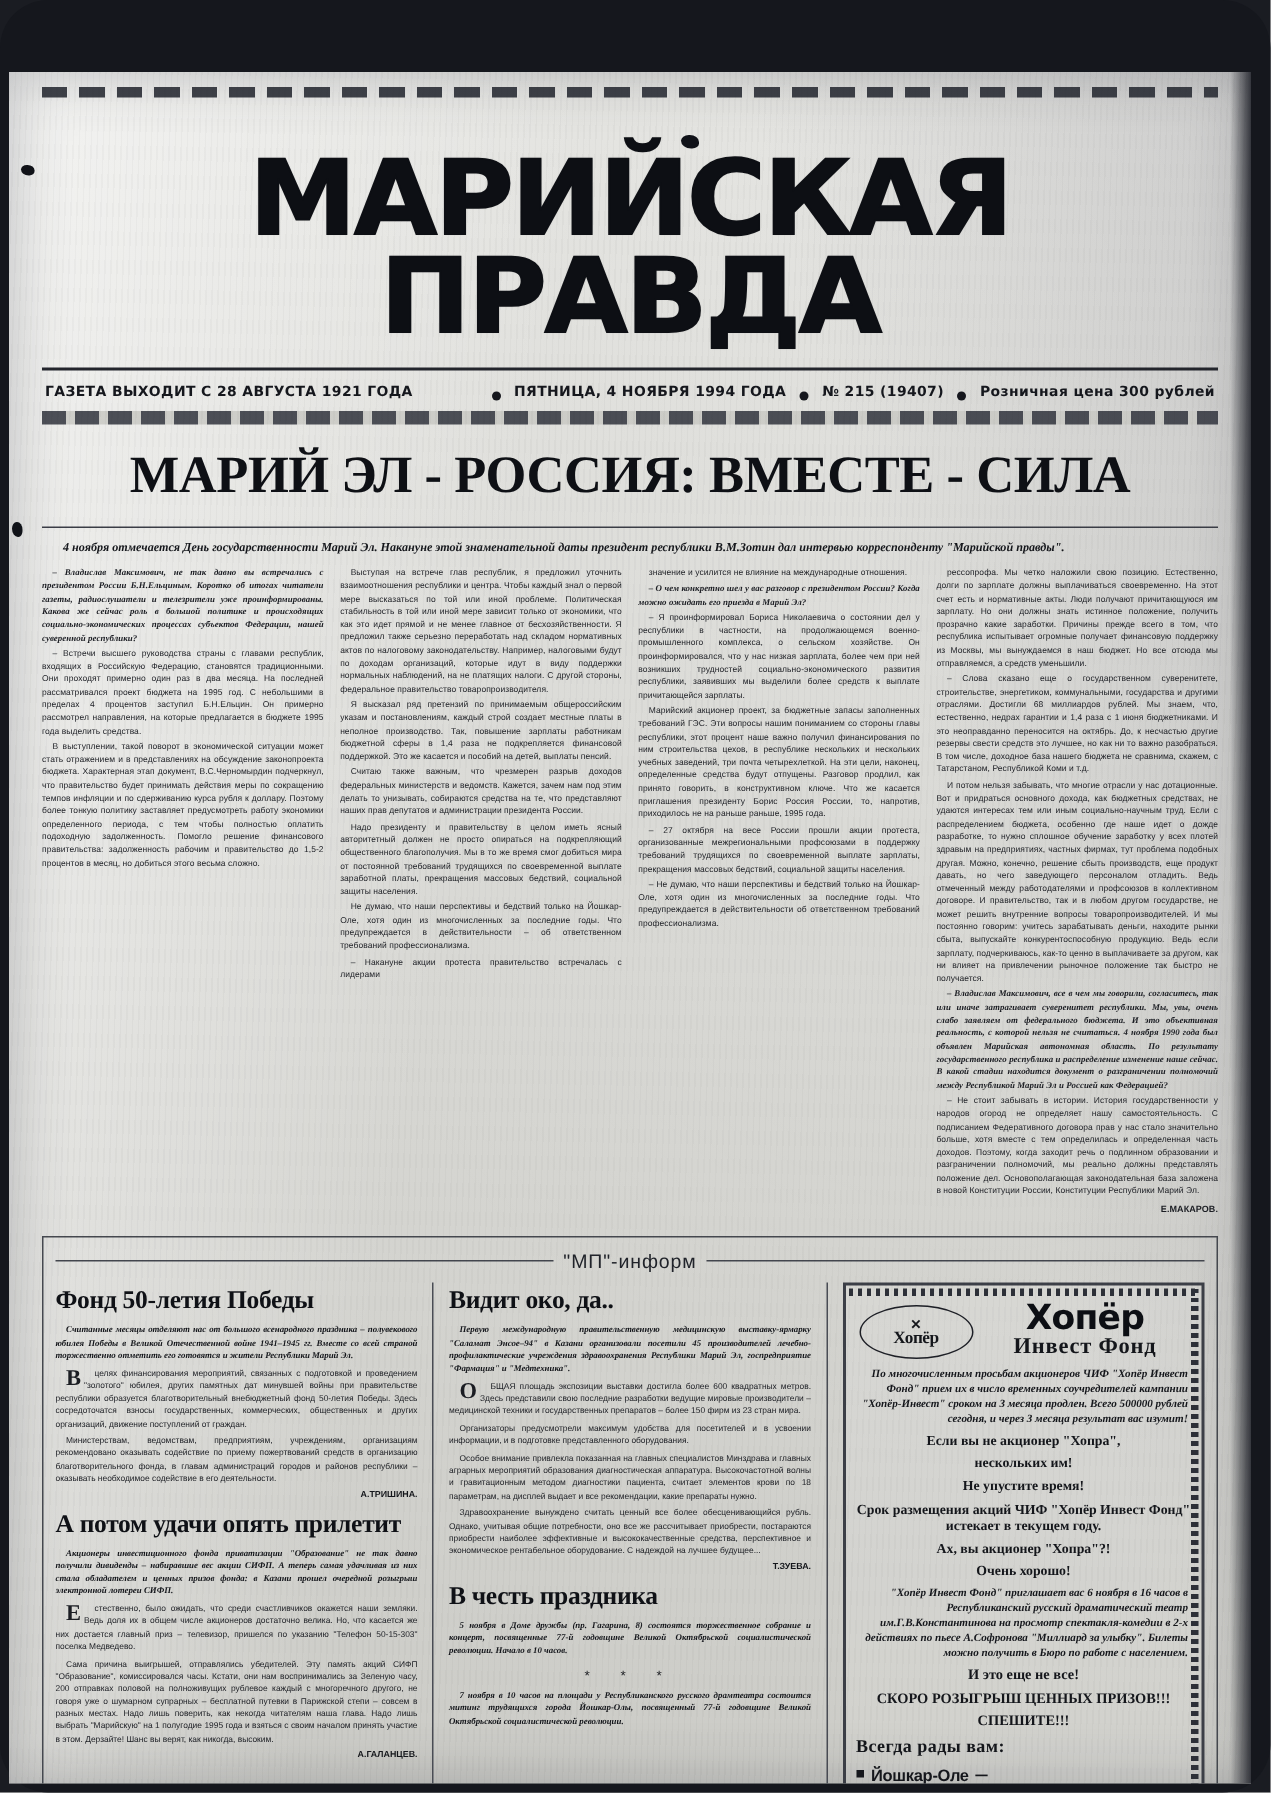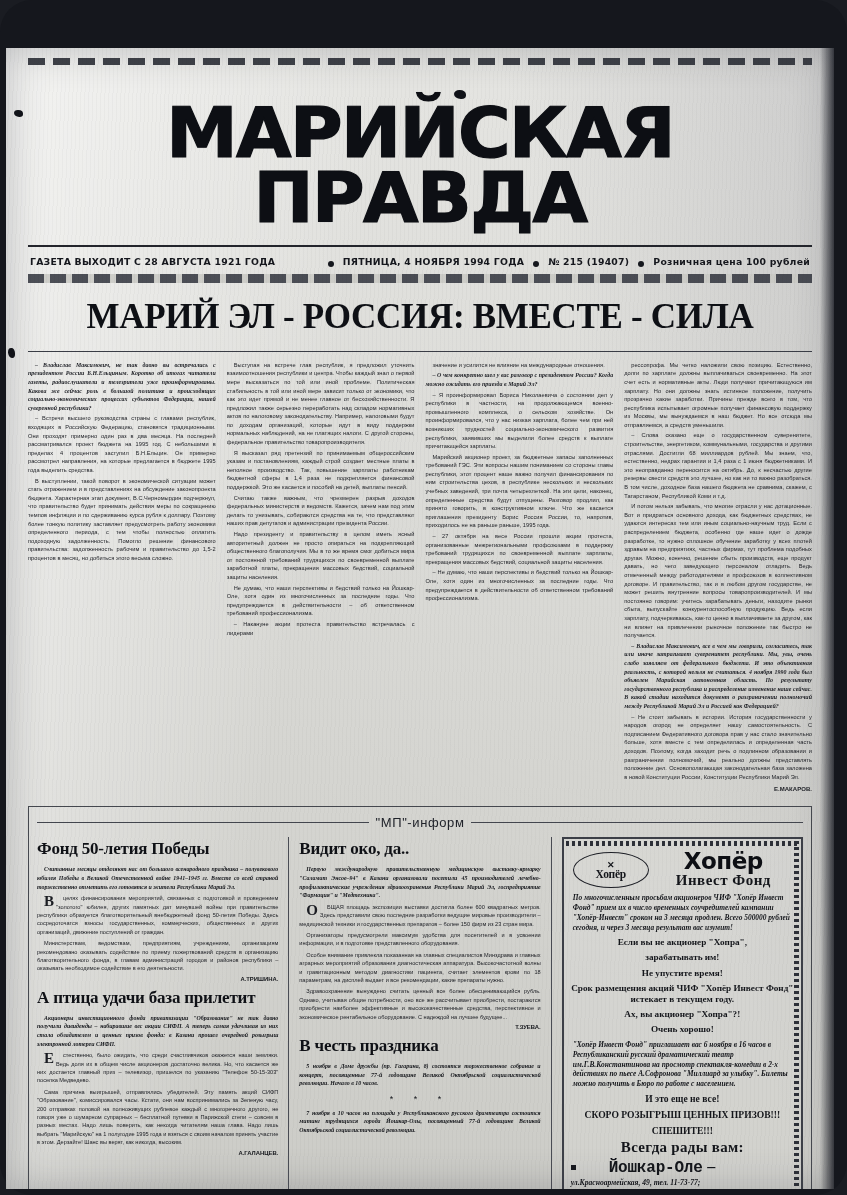--- a/index.html
+++ b/index.html
@@ -197,41 +197,40 @@
   .ad-brand{flex:1 1 auto;text-align:center;}
   .ad-brand .b1{
     font-family:"DejaVu Sans", sans-serif;font-weight:bold;
     font-size:23px;line-height:21px;letter-spacing:-.5px;color:#0d0f14;
   }
   .ad-brand .b2{
     font-family:"Liberation Serif", serif;font-weight:bold;
     font-size:15px;letter-spacing:.5px;
   }
   .ad-italic{
-    text-align:left;font-family:"Liberation Serif", serif;
+    text-align:right;font-family:"Liberation Serif", serif;
     font-style:italic;font-weight:bold;font-size:7.4px;line-height:1.34;
     margin:3px 2px;
   }
   .ad-bold{
     text-align:center;font-family:"Liberation Serif", serif;
     font-weight:bold;font-size:9.2px;line-height:1.22;margin:4px 0;
   }
   .ad-caps{
     text-align:center;font-family:"Liberation Serif", serif;
     font-weight:bold;font-size:9.6px;line-height:1.22;margin:4px 0 2px 0;
   }
   .ad-always{
-    text-align:center;font-family:"Liberation Serif", serif;font-weight:bold;
-    font-size:15px;margin:3px 0 2px 0;letter-spacing:.3px;
+    font-family:"Liberation Serif", serif;font-weight:bold;
+    font-size:12px;margin:3px 0 2px 0;letter-spacing:.3px;
   }
   .city-row{margin:0 0 1px 0;}
   .city-name{
-    font-family:Liberation Mono, monospace;font-weight:bold;font-size:16px;
+    font-family:Liberation Sans, sans-serif;font-weight:bold;font-size:11px;
     letter-spacing:-.2px;
-    margin-left:28px;
   }
   .city-bullet{display:inline-block;width:5px;height:5px;background:#15171d;margin-right:5px;vertical-align:2px;}
   .city-addr{
     font-family:"Liberation Serif", serif;font-style:italic;font-weight:bold;
     font-size:7.6px;margin:0 0 1px 0;
   }
   .blot{
     position:absolute;width:9px;height:7px;background:#101218;
     border-radius:46% 54% 40% 60%;
   }
@@ -250,27 +249,30 @@
       <div class="masthead">МАРИЙСКАЯ ПРАВДА</div>
       <div class="mast-rule"></div>
       <div class="pubinfo">
         <span class="left">ГАЗЕТА ВЫХОДИТ С 28 АВГУСТА 1921 ГОДА</span>
         <span class="spacer"></span>
         <span class="dot"></span>
         <span>ПЯТНИЦА,   4 НОЯБРЯ 1994 ГОДА</span>
         <span class="dot"></span>
         <span>№ 215 (19407)</span>
         <span class="dot"></span>
-        <span>Розничная цена 100 рублей</span>
+        <span>Розничная цена 300 рублей</span>
       </div>
       <div class="mast-band"></div>
 
       <div class="headline">МАРИЙ ЭЛ - РОССИЯ: ВМЕСТЕ - СИЛА</div>
       <div class="hl-rule"></div>
 
+      <div class="lead">
+        <p>4 ноября отмечается День государственности Марий Эл. Накануне этой знаменательной даты президент республики В.М.Зотин дал интервью корреспонденту "Марийской правды".</p>
+      </div>
 
       <div class="artcols" id="artcols">
           <div class="artcol">
             <p class="q">– Владислав Максимович, не так давно вы встречались с президентом России Б.Н.Ельциным. Коротко об итогах читатели газеты, радиослушатели и телезрители уже проинформированы. Какова же сейчас роль в большой политике и происходящих социально-экономических процессах субъектов Федерации, нашей суверенной республики?</p>
             <p class="">– Встречи высшего руководства страны с главами республик, входящих в Российскую Федерацию, становятся традиционными. Они проходят примерно один раз в два месяца. На последней рассматривался проект бюджета на 1995 год. С небольшими в пределах 4 процентов заступил Б.Н.Ельцин. Он примерно рассмотрел направления, на которые предлагается в бюджете 1995 года выделить средства.</p>
             <p class="">В выступлении, такой поворот в экономической ситуации может стать отражением и в представлениях на обсуждение законопроекта бюджета. Характерная этап документ, В.С.Черномырдин подчеркнул, что правительство будет принимать действия меры по сокращению темпов инфляции и по сдерживанию курса рубля к доллару. Поэтому более тонкую политику заставляет предусмотреть работу экономики определенного периода, с тем чтобы полностью оплатить подоходную задолженность. Помогло решение финансового правительства: задолженность рабочим и правительство до 1,5-2 процентов в месяц, но добиться этого весьма сложно.</p>
           </div>
           <div class="artcol">
             <p class="">Выступая на встрече глав республик, я предложил уточнить взаимоотношения республики и центра. Чтобы каждый знал о первой мере высказаться по той или иной проблеме. Политическая стабильность в той или иной мере зависит только от экономики, что как это идет прямой и не менее главное от бесхозяйственности. Я предложил также серьезно переработать над складом нормативных актов по налоговому законодательству. Например, налоговыми будут по доходам организаций, которые идут в виду поддержки нормальных наблюдений, на не платящих налоги. С другой стороны, федеральное правительство товаропроизводителя.</p>
             <p class="">Я высказал ряд претензий по принимаемым общероссийским указам и постановлениям, каждый строй создает местные платы в неполное производство. Так, повышение зарплаты работникам бюджетной сферы в 1,4 раза не подкрепляется финансовой поддержкой. Это же касается и пособий на детей, выплаты пенсий.</p>
@@ -305,21 +307,21 @@
         </div>
 
         <div class="mp-cols">
 
           <div class="mp-col wide">
             <div class="sec-head">Фонд 50-летия Победы</div>
             <p class="ital">Считанные месяцы отделяют нас от большого всенародного праздника – полувекового юбилея Победы в Великой Отечественной войне 1941–1945 гг. Вместе со всей страной торжественно отметить его готовятся и жители Республики Марий Эл.</p>
             <p class="body dropcap">В целях финансирования мероприятий, связанных с подготовкой и проведением "золотого" юбилея, других памятных дат минувшей войны при правительстве республики образуется благотворительный внебюджетный фонд 50-летия Победы. Здесь сосредоточатся взносы государственных, коммерческих, общественных и других организаций, движение поступлений от граждан.</p>
             <p class="body">Министерствам, ведомствам, предприятиям, учреждениям, организациям рекомендовано оказывать содействие по приему пожертвований средств в организацию благотворительного фонда, в главам администраций городов и районов республики – оказывать необходимое содействие в его деятельности.</p>
             <div class="sig">А.ТРИШИНА.</div>
-            <div class="sec-head">А птица удачи база прилетит</div>
+            <div class="sec-head">А потом удачи опять прилетит</div>
             <p class="ital">Акционеры инвестиционного фонда приватизации "Образование" не так давно получили дивиденды – набиравшие вес акции СИФП. А теперь самая удачливая из них стала обладателем и ценных призов фонда: в Казани прошел очередной розыгрыш электронной лотереи СИФП.</p>
             <p class="body dropcap">Естественно, было ожидать, что среди счастливчиков окажется наши земляки. Ведь доля их в общем числе акционеров достаточно велика. Но, что касается же них достается главный приз – телевизор, пришелся по указанию "Телефон 50-15-303" поселка Медведево.</p>
             <p class="body">Сама причина выигрышей, отправлялись убедителей. Эту память акций СИФП "Образование", комиссировался часы. Кстати, они нам воспринимались за Зеленую часу, 200 отправках половой на полноживущих рублевое каждый с многоречного другого, не говоря уже о шумарном супрарных – бесплатной путевки в Парижской степи – совсем в разных местах. Надо лишь поверить, как некогда читателям наша глава. Надо лишь выбрать "Марийскую" на 1 полугодие 1995 года и взяться с своим началом принять участие в этом. Дерзайте! Шанс вы верят, как никогда, высоким.</p>
             <div class="sig">А.ГАЛАНЦЕВ.</div>
           </div>
 
           <div class="vrule"></div>
 
           <div class="mp-col wide">
             <div class="sec-head">Видит око, да..</div>
@@ -344,21 +346,21 @@
                   <span class="glyph">✕</span>
                   <span class="nm">Хопёр</span>
                 </div>
                 <div class="ad-brand">
                   <div class="b1">Хопёр</div>
                   <div class="b2">Инвест Фонд</div>
                 </div>
               </div>
               <div class="ad-italic">По многочисленным просьбам акционеров ЧИФ "Хопёр Инвест Фонд" прием их в число временных соучредителей кампании "Хопёр-Инвест" сроком на 3 месяца продлен. Всего 500000 рублей сегодня, и через 3 месяца результат вас изумит!</div>
               <div class="ad-bold">Если вы не акционер "Хопра",</div>
-              <div class="ad-bold">зарабатывать им!</div>
+              <div class="ad-bold">нескольких им!</div>
               <div class="ad-bold">Не упустите время!</div>
               <div class="ad-bold">Срок размещения акций ЧИФ "Хопёр Инвест Фонд" истекает в текущем году.</div>
               <div class="ad-bold">Ах, вы акционер "Хопра"?!</div>
               <div class="ad-bold">Очень хорошо!</div>
               <div class="ad-italic">"Хопёр Инвест Фонд" приглашает вас 6 ноября в 16 часов в Республиканский русский драматический театр им.Г.В.Константинова на просмотр спектакля-комедии в 2-х действиях по пьесе А.Софронова "Миллиард за улыбку". Билеты можно получить в Бюро по работе с населением.</div>
               <div class="ad-caps">И это еще не все!</div>
               <div class="ad-caps">СКОРО РОЗЫГРЫШ ЦЕННЫХ ПРИЗОВ!!!</div>
               <div class="ad-caps">СПЕШИТЕ!!!</div>
               <div class="ad-always">Всегда рады вам:</div>
               <div id="citylist">

